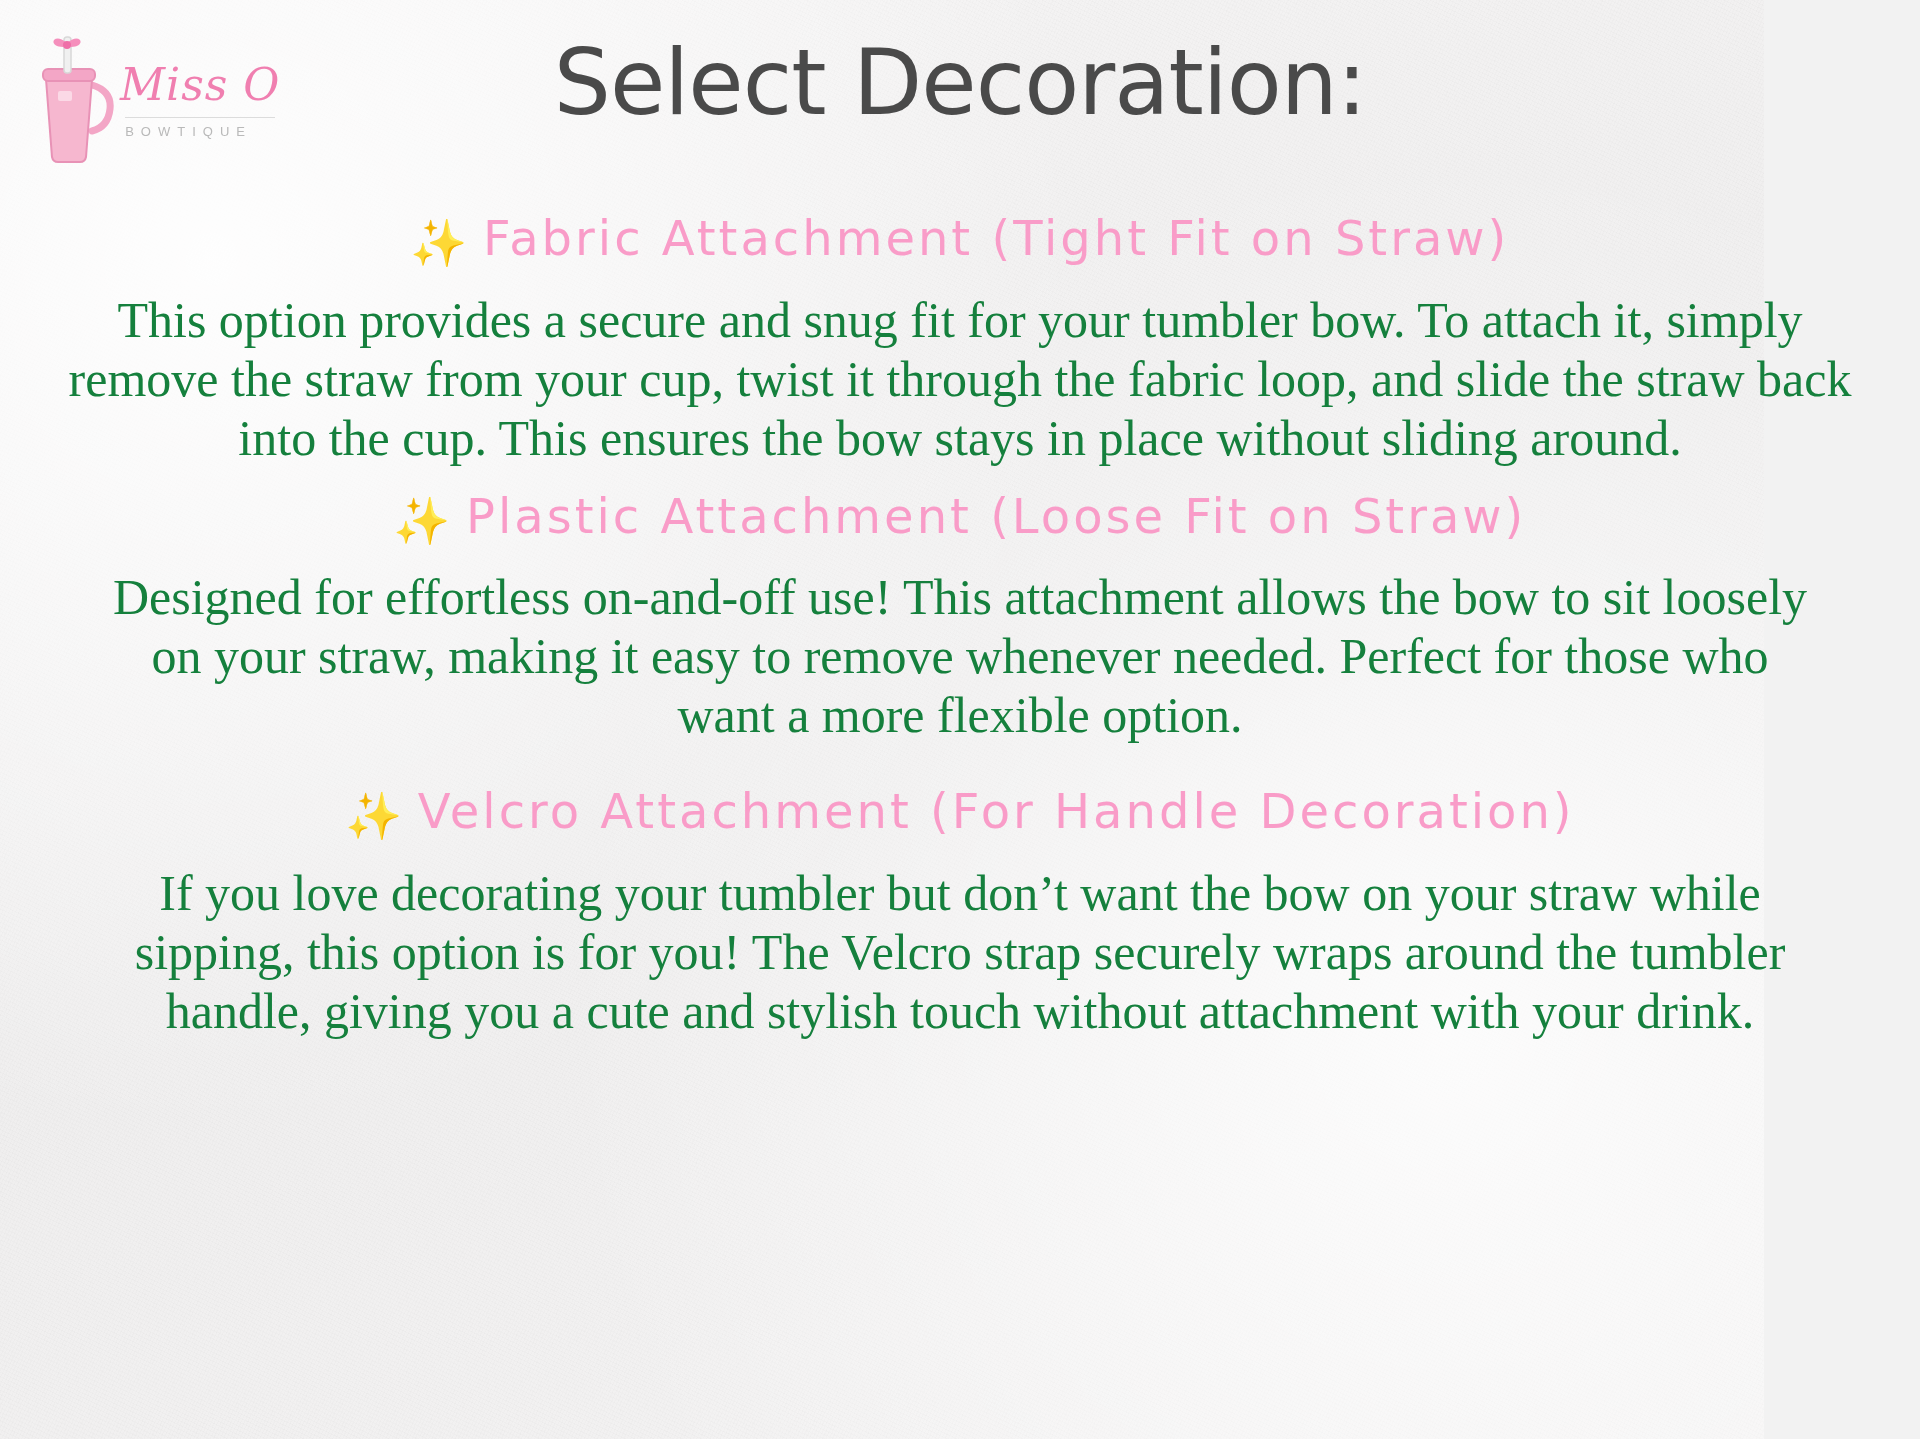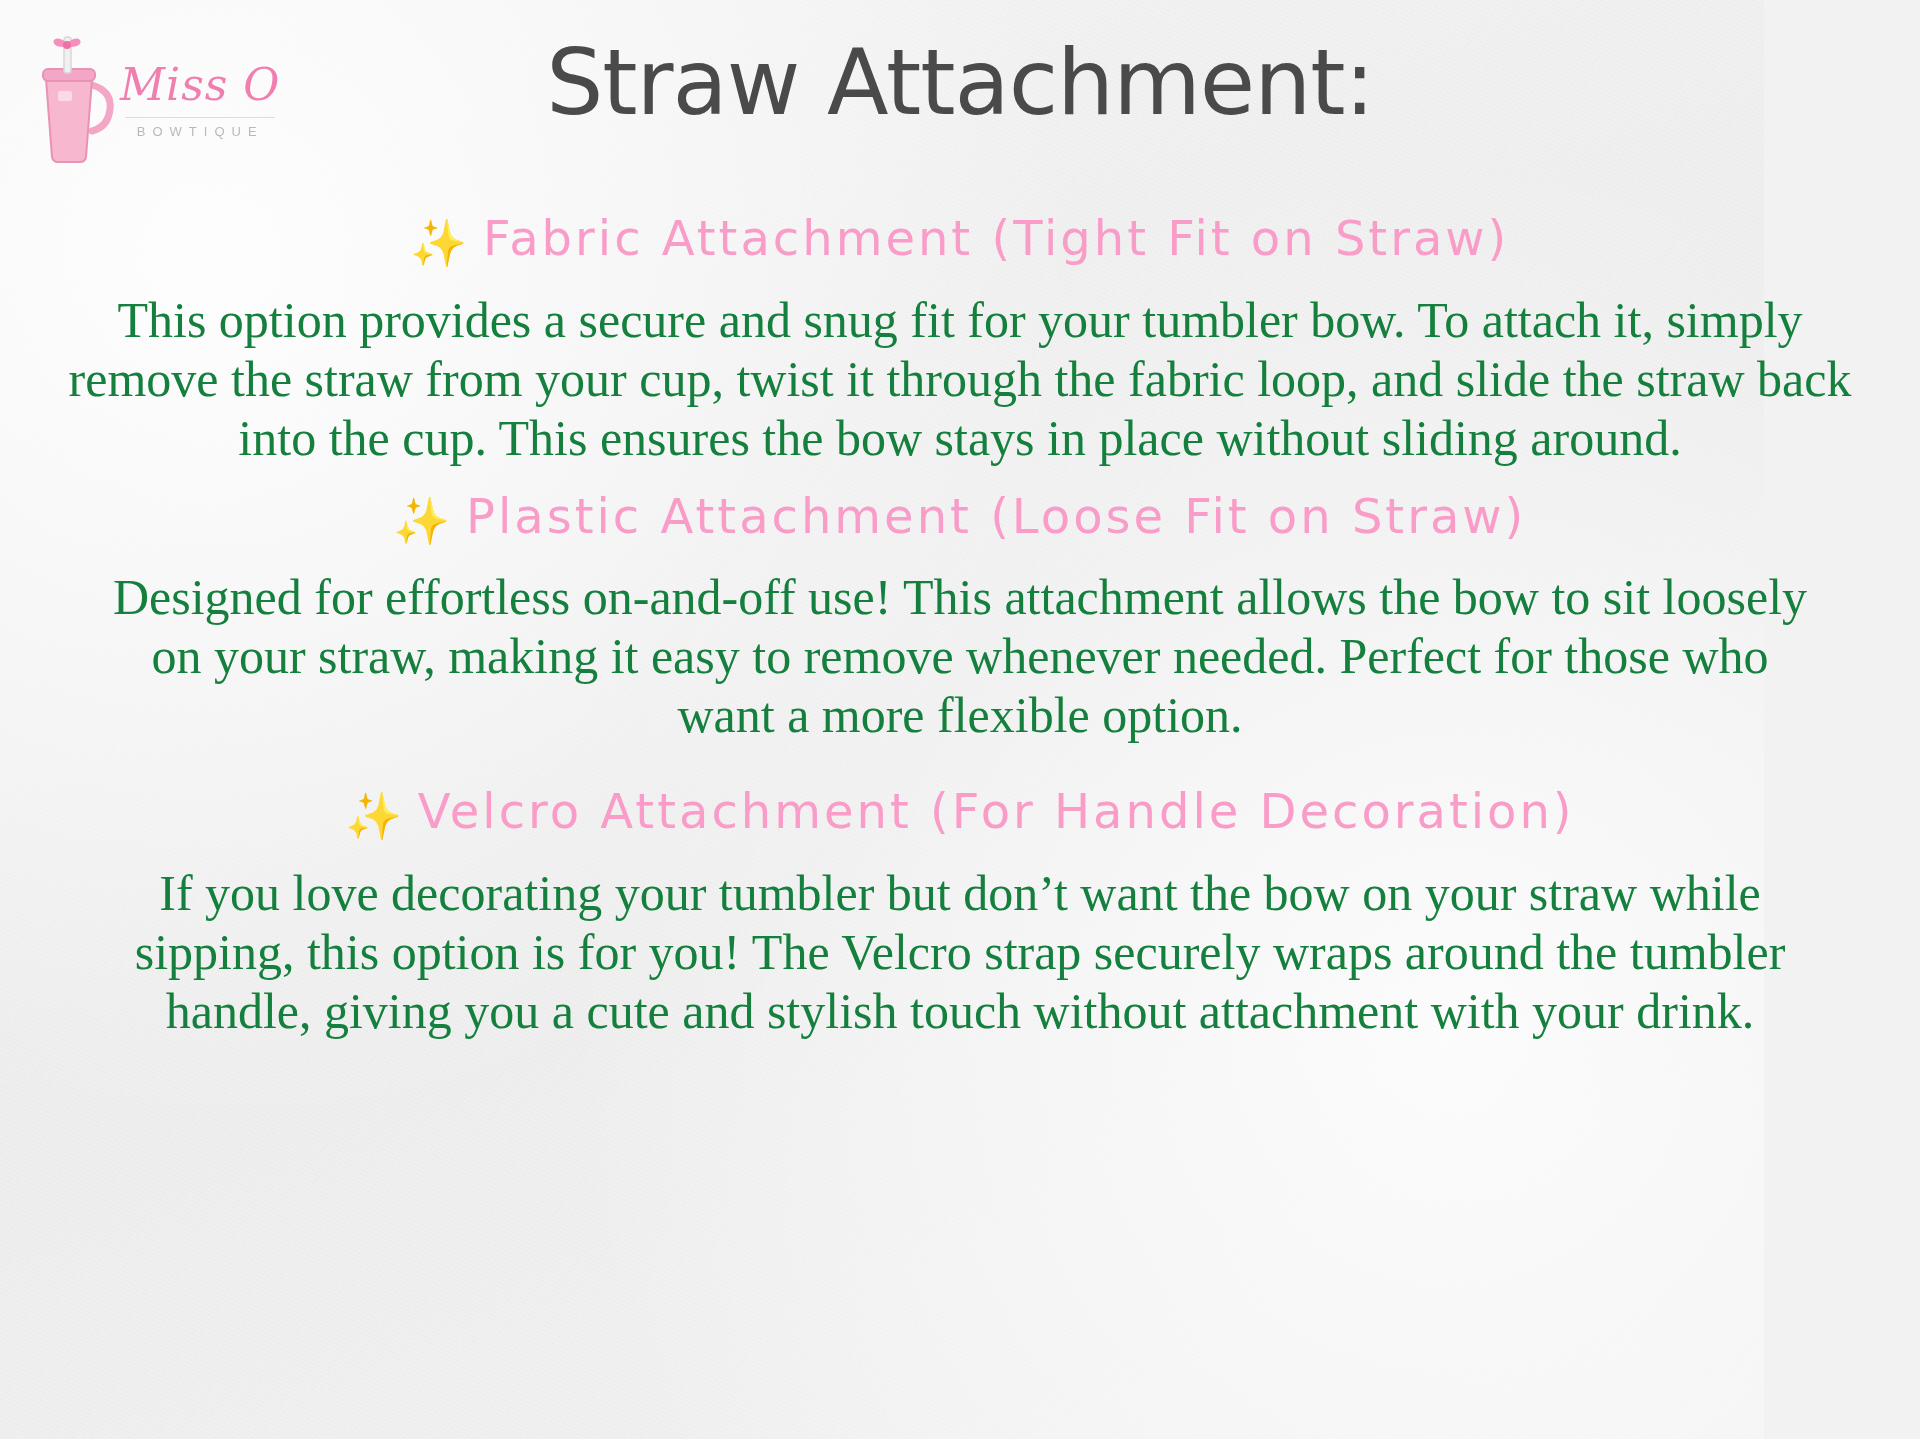--- a/index.html
+++ b/index.html
@@ -66,21 +66,21 @@
   }
   .logo-sub {
     font-family: "Liberation Sans", sans-serif;
     font-size: 13px;
     letter-spacing: 7px;
     color: #b9b9b9;
     margin-top: 10px;
     border-top: 1px solid #dcdcdc;
     padding-top: 6px;
     width: 150px;
-    text-align: center;
+    text-align: left;
   }
 
   
   .title {
     position: absolute;
     top: 36px;
     left: 0;
     width: 1920px;
     text-align: center;
     font-family: "DejaVu Sans", sans-serif;
@@ -157,21 +157,21 @@
 
         <rect x="36" y="58" width="14" height="10" rx="2" fill="#fbd9e6"></rect>
       </svg>
     </div>
     <div class="logo-text">
       <div class="logo-name">Miss O</div>
       <div class="logo-sub">BOWTIQUE</div>
     </div>
   </div>
 
-  <div class="title">Straw Attachment:</div>
+  <div class="title">Select Decoration:</div>
 
   <div class="content">
 
     <div class="section">
       <div class="sec-head head-gap-1">
         <span class="sparkle">✨</span><span>Fabric Attachment (Tight Fit on Straw)</span>
       </div>
       <div class="sec-body">This option provides a secure and snug fit for your tumbler bow. To attach it, simply remove the straw from your cup, twist it through the fabric loop, and slide the straw back into the cup. This ensures the bow stays in place without sliding around.</div>
     </div>
 

